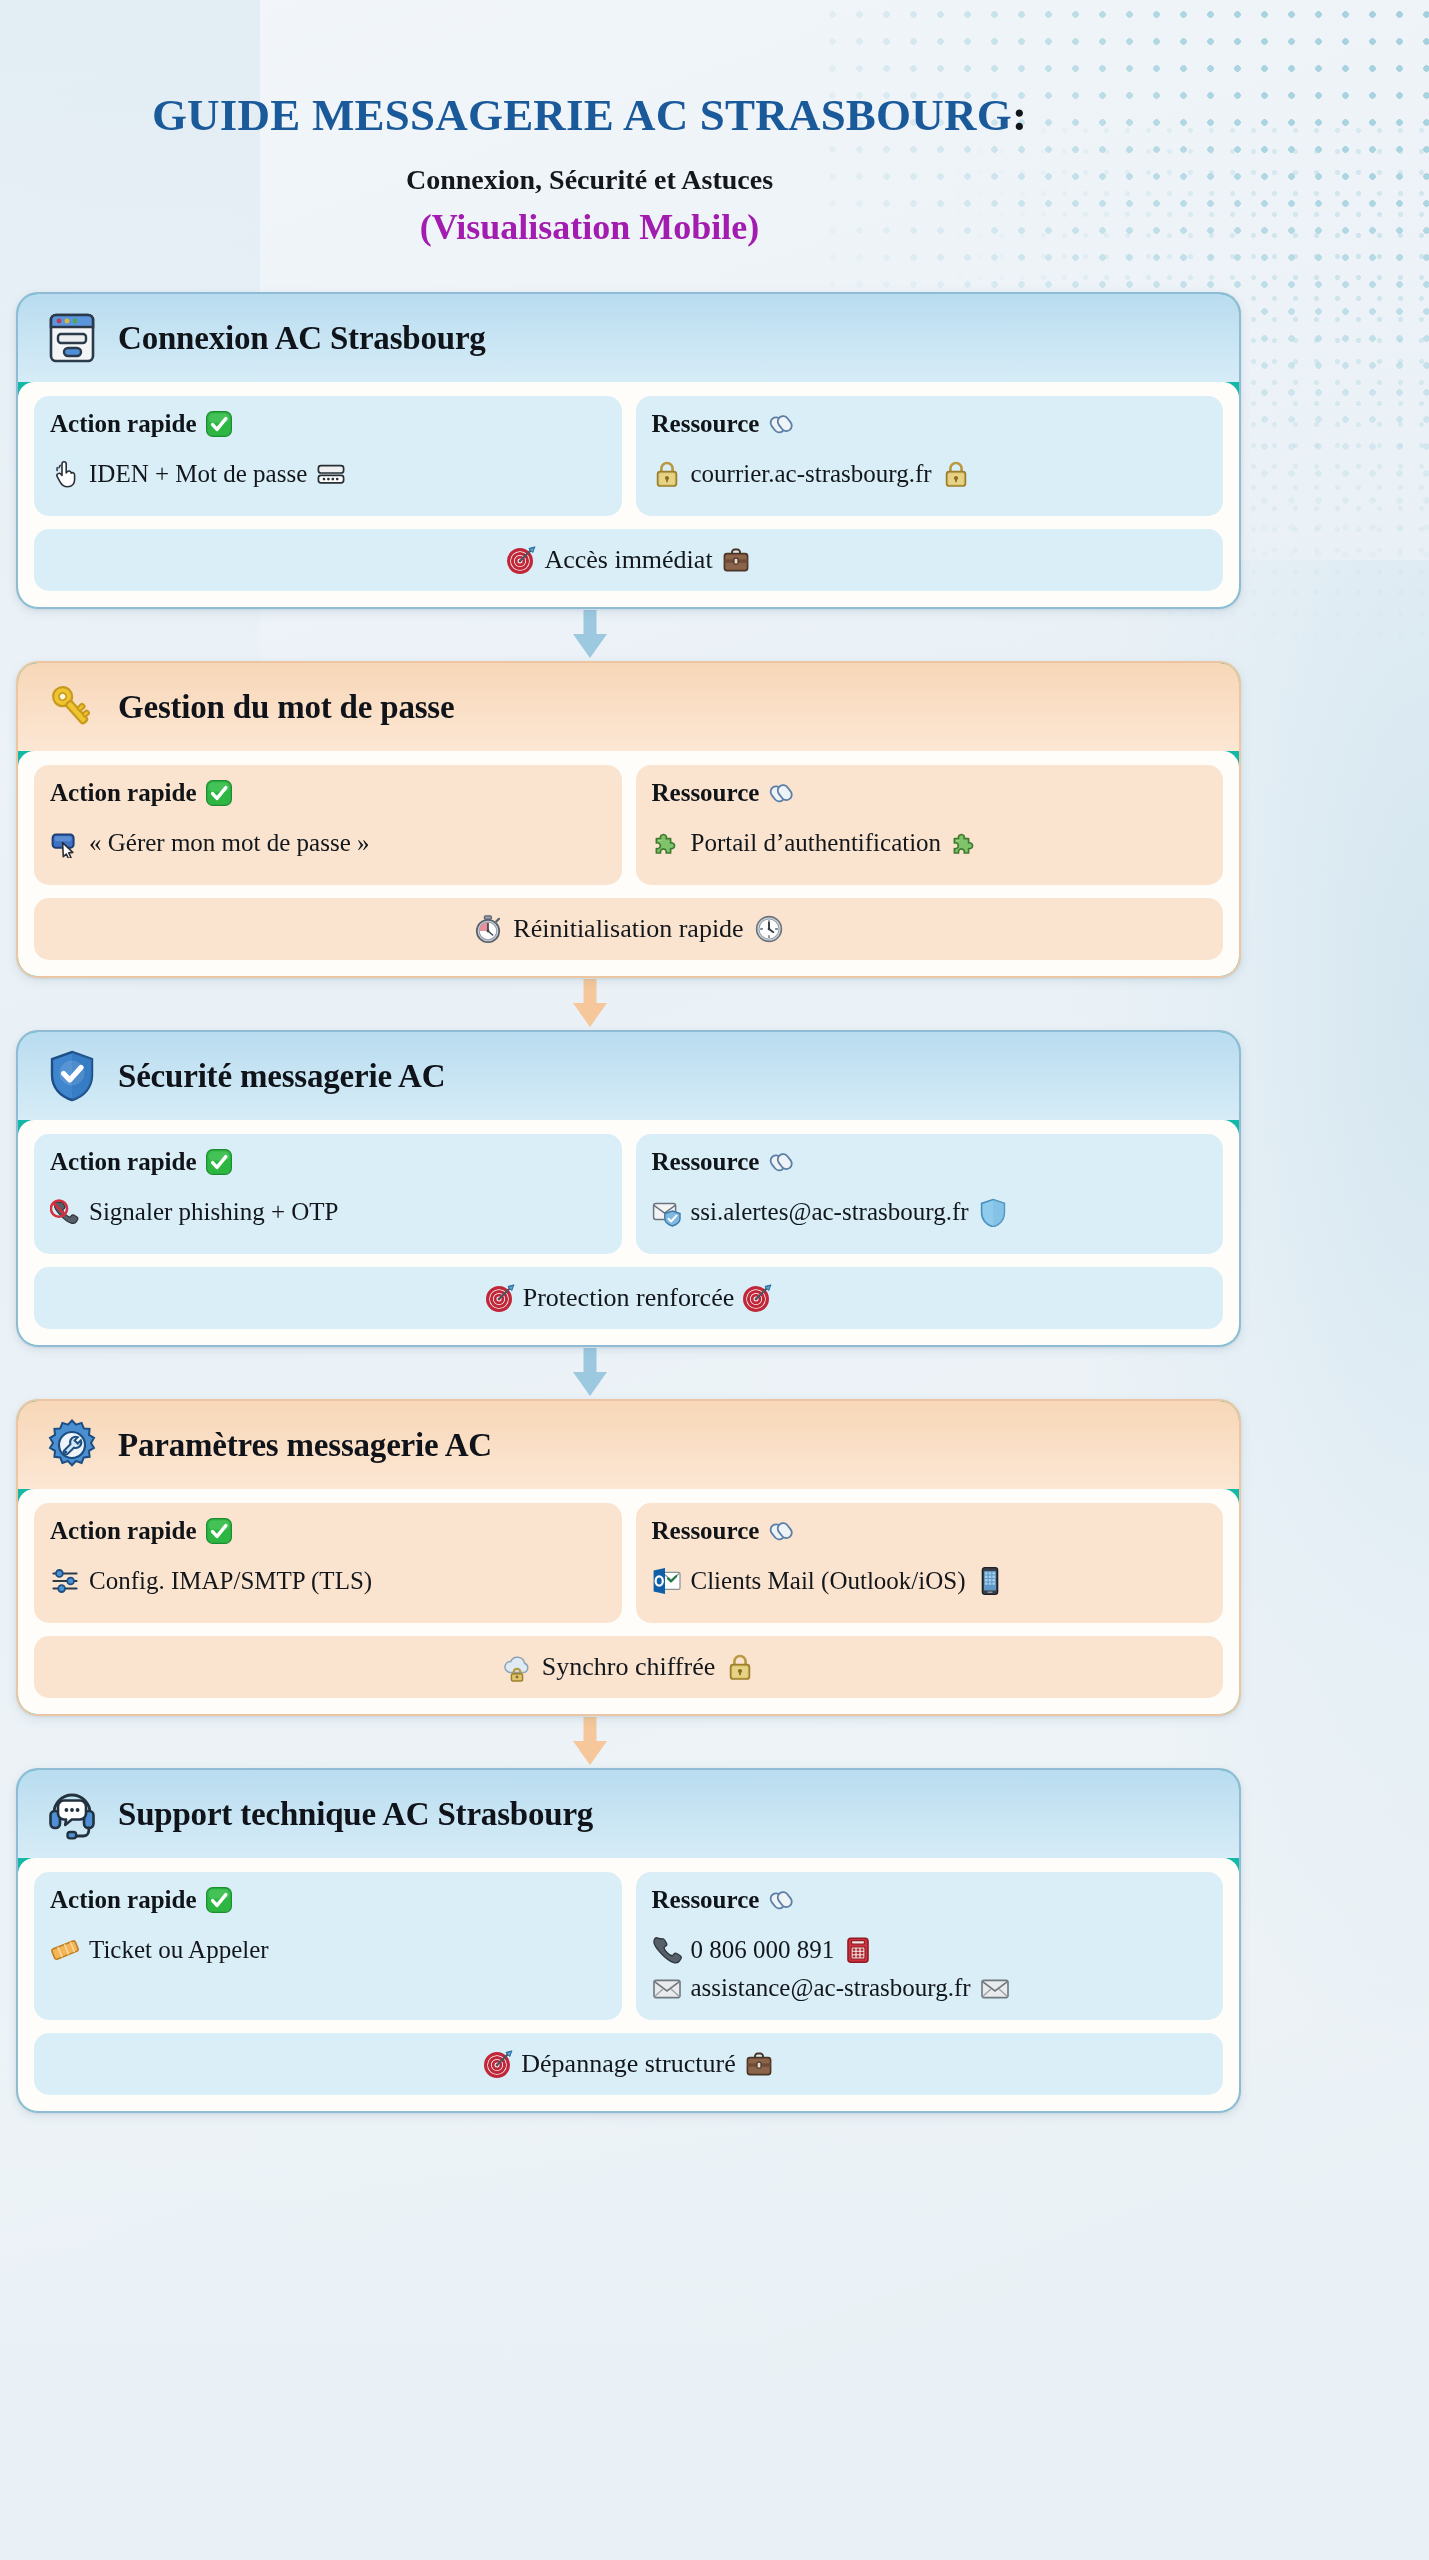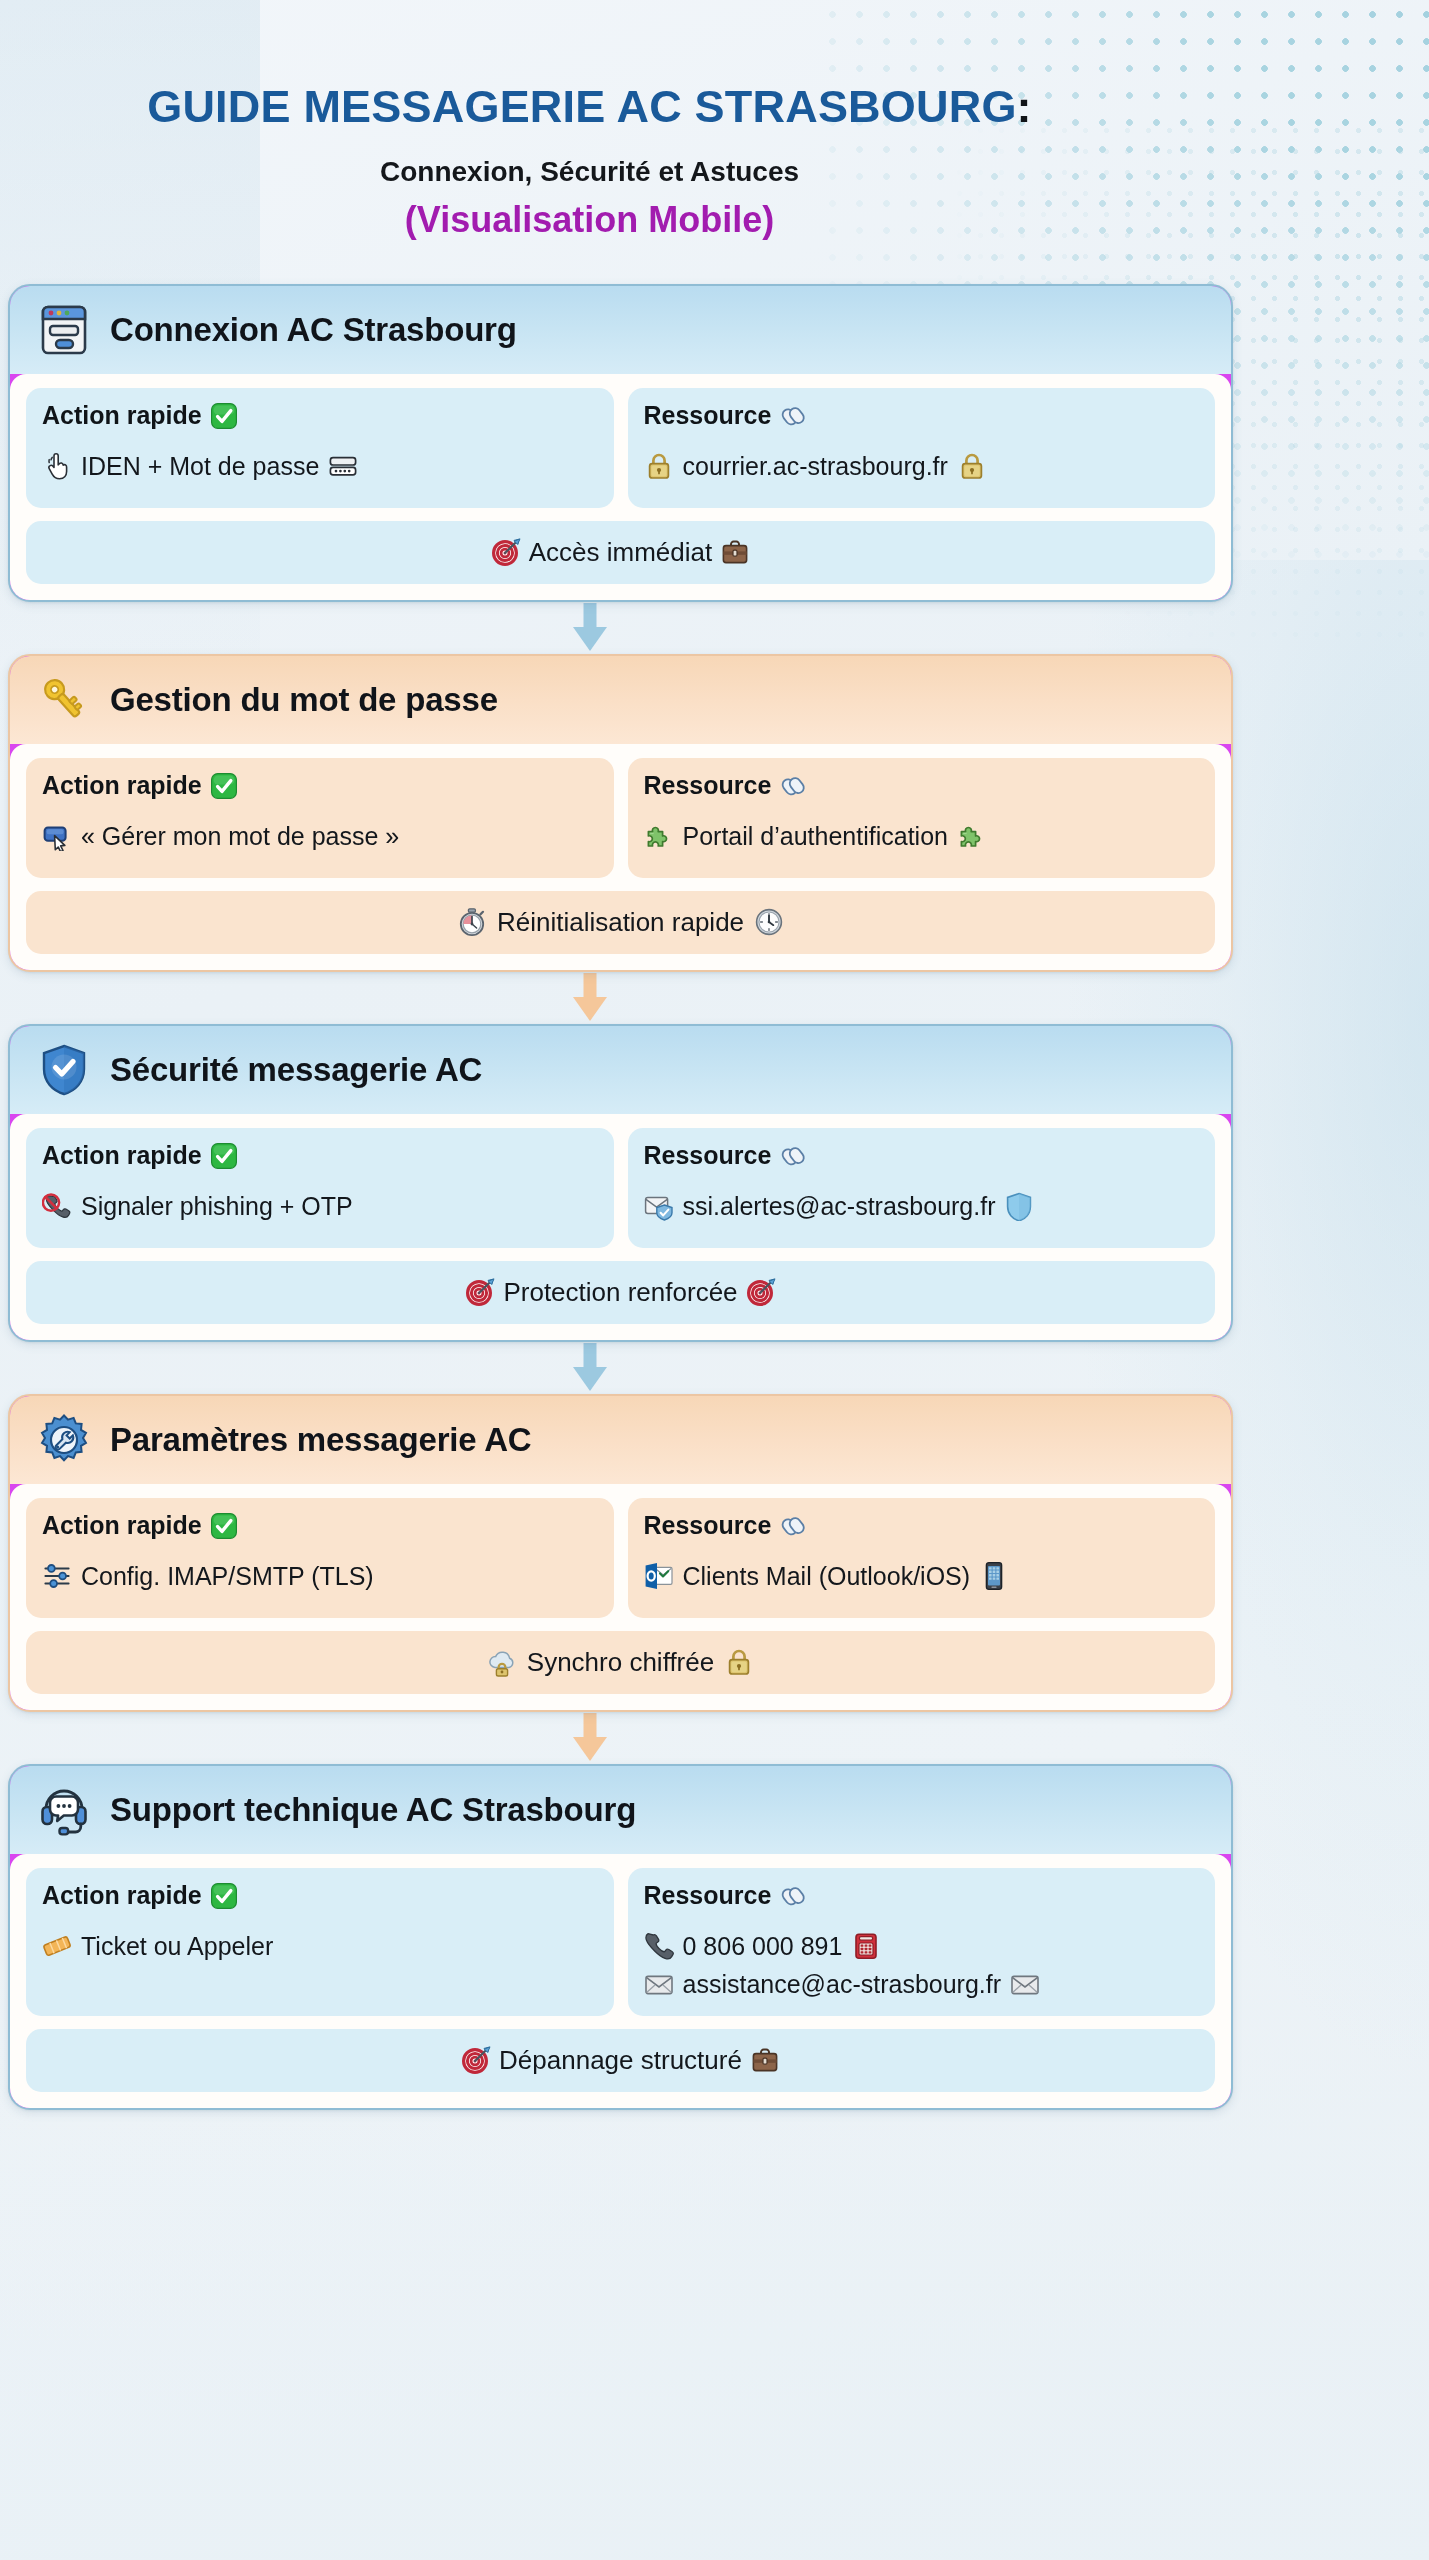--- a/index.html
+++ b/index.html
@@ -81,21 +81,22 @@
     height: 520px;
     z-index: 1;
     background: linear-gradient(0deg, rgba(233,241,246,0.85), rgba(240,246,250,0) 100%);
   }
 
   
   .page {
     position: relative;
     z-index: 5;
     width: 1179px;
-    padding: 8px;
+    padding: 16px;
+    font-family: Liberation Serif, serif;
   }
 
   
   .header {
     text-align: center;
     padding: 74px 40px 22px;
   }
   .title-line1 {
     font-size: 45px;
     font-weight: 700;
@@ -129,21 +130,21 @@
   }
 
   .card-slot { position: relative; }
 
   .card {
     position: relative;
     width: 1225px;
     margin: 0 auto;
     border-radius: 22px;
     overflow: hidden;
-    background: #d946ef;
+    background: #14b8a6;
     box-shadow: 0 3px 10px rgba(90,125,150,0.16), 0 1px 2px rgba(90,125,150,0.12);
   }
   .card.blue   { border: 2px solid #8fbcd4; }
   .card.peach  { border: 2px solid #ecc6a3; }
 
   .card-header {
     display: flex;
     align-items: center;
     gap: 18px;
     padding: 16px 26px;

